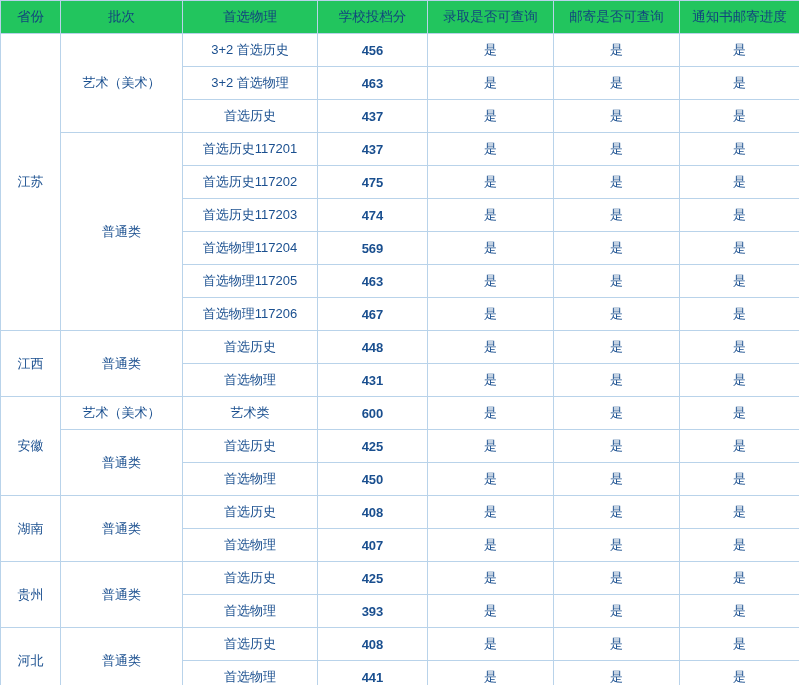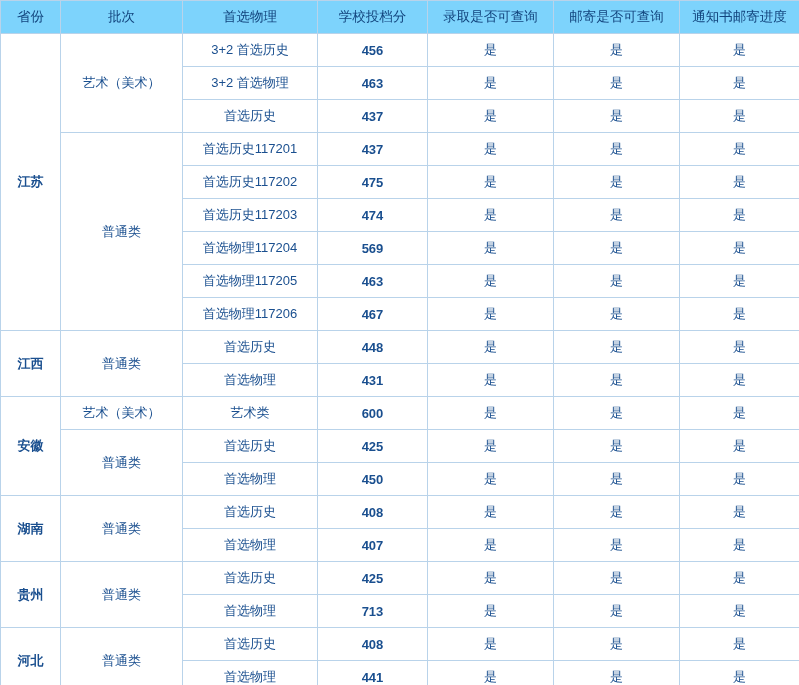--- a/index.html
+++ b/index.html
@@ -21,32 +21,32 @@
   table.score-table th,
   table.score-table td {
     border: 1px solid #b9d3ea;
     text-align: center;
     vertical-align: middle;
     font-size: 13px;
     color: #1a4f8f;
     padding: 0;
   }
   table.score-table thead th {
-    background: #7dd3fc;
+    background: #22c55e;
     height: 32px;
     font-weight: normal;
     color: #12447d;
     font-size: 13.5px;
   }
   table.score-table tbody td {
     height: 32px;
     background: #ffffff;
   }
   td.province {
-    font-weight: bold;
+    font-weight: normal;
     color: #12447d;
     font-size: 13.5px;
   }
   td.batch {
     color: #12447d;
     font-size: 13px;
   }
   td.subject {
     color: #12447d;
     font-size: 13px;
@@ -219,21 +219,21 @@
         <td class="province" rowspan="2">贵州</td>
         <td class="batch" rowspan="2">普通类</td>
         <td class="subject">首选历史</td>
         <td class="score">425</td>
         <td class="yesno">是</td>
         <td class="yesno">是</td>
         <td class="yesno">是</td>
       </tr>
       <tr>
         <td class="subject">首选物理</td>
-        <td class="score">713</td>
+        <td class="score">393</td>
         <td class="yesno">是</td>
         <td class="yesno">是</td>
         <td class="yesno">是</td>
       </tr>
       <tr>
         <td class="province" rowspan="2">河北</td>
         <td class="batch" rowspan="2">普通类</td>
         <td class="subject">首选历史</td>
         <td class="score">408</td>
         <td class="yesno">是</td>

